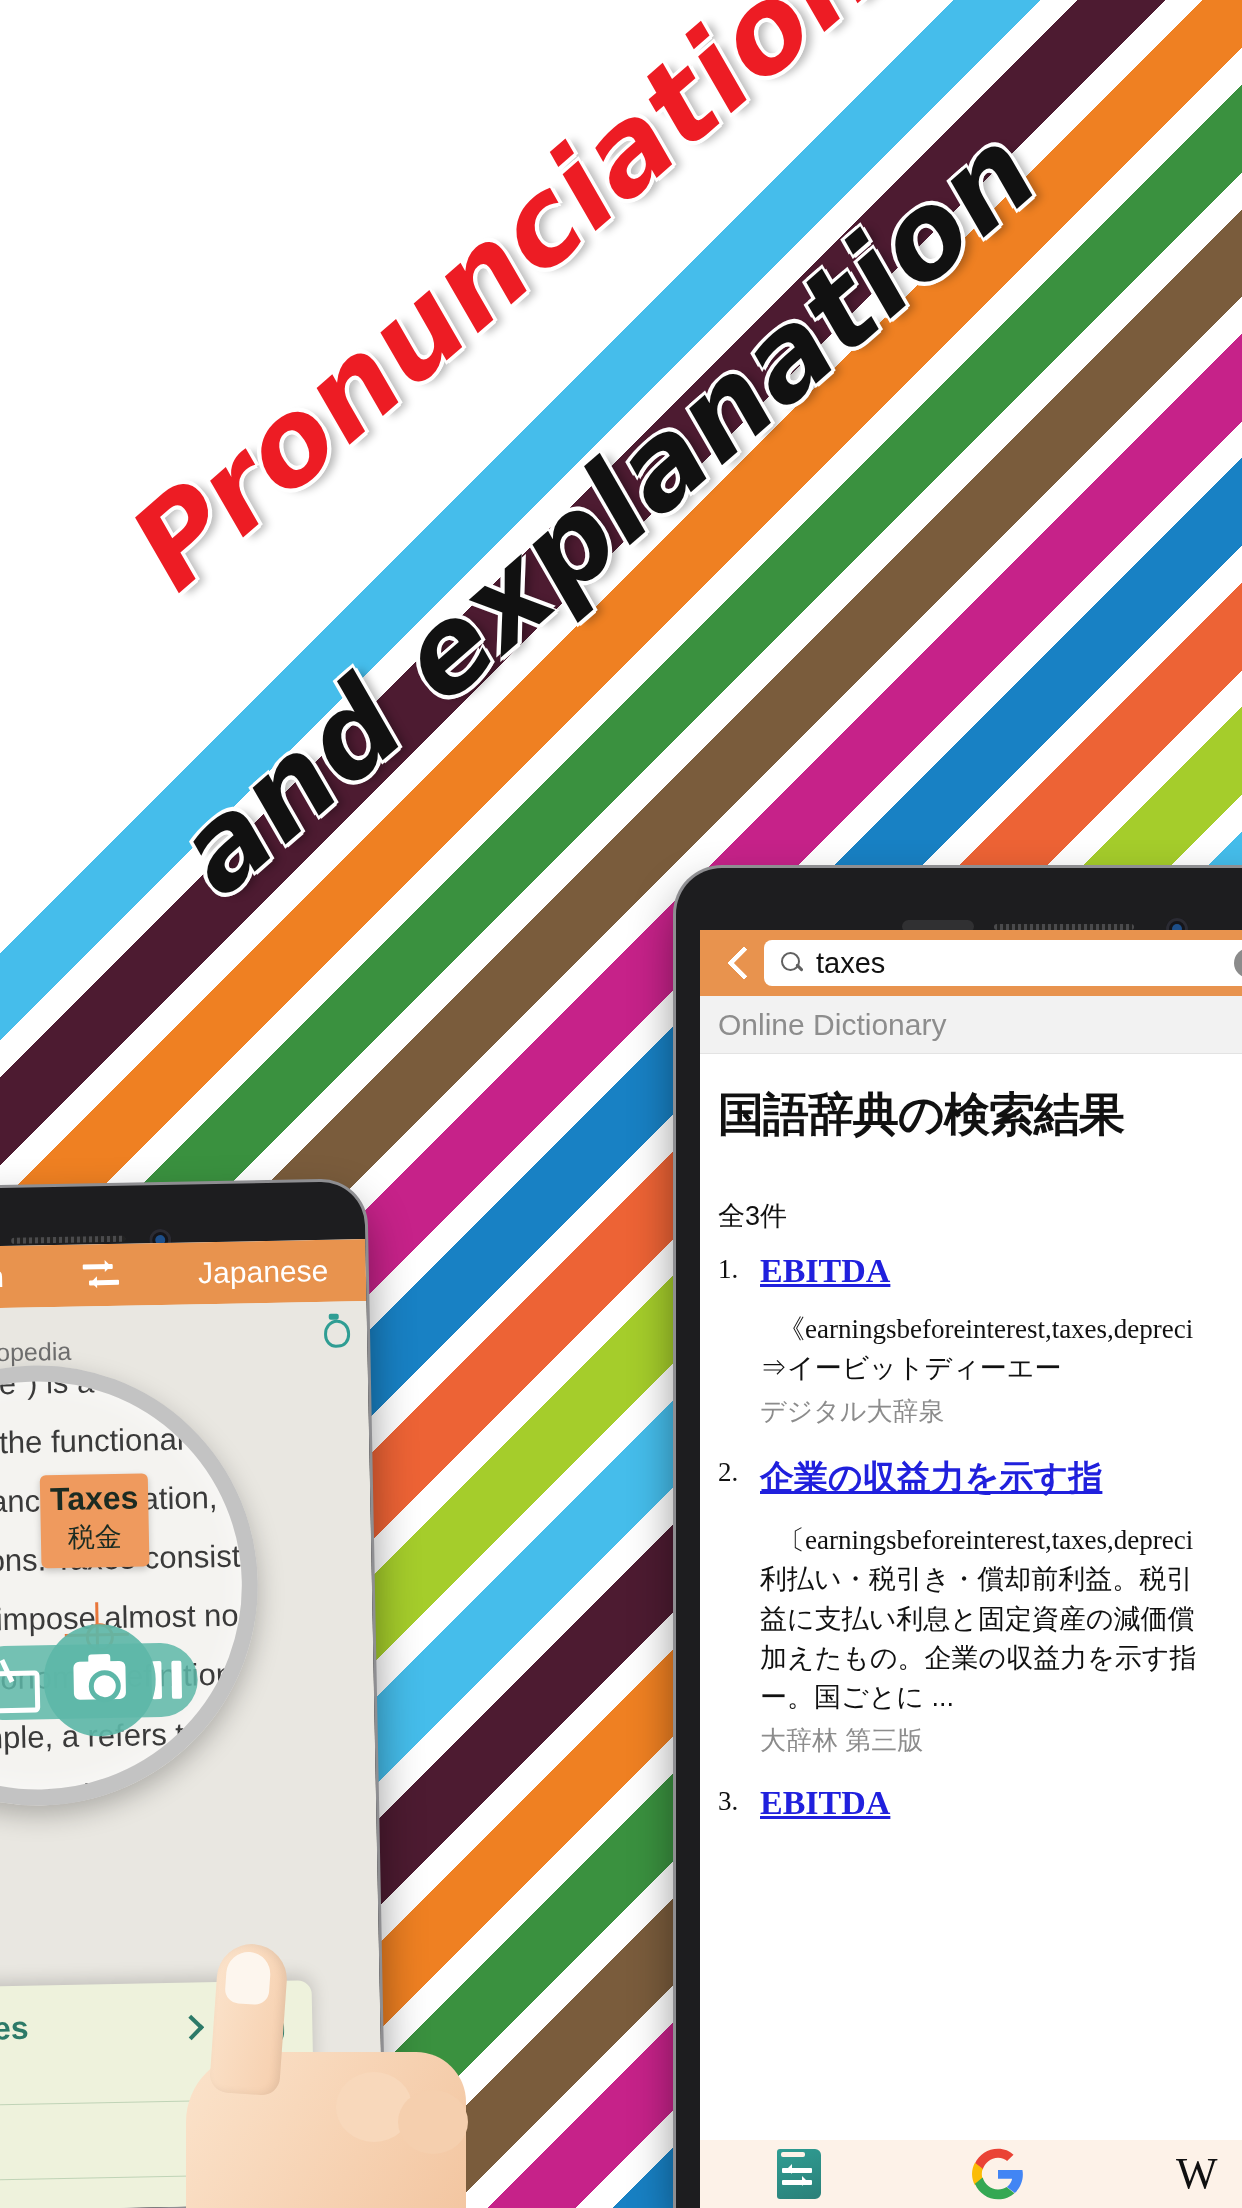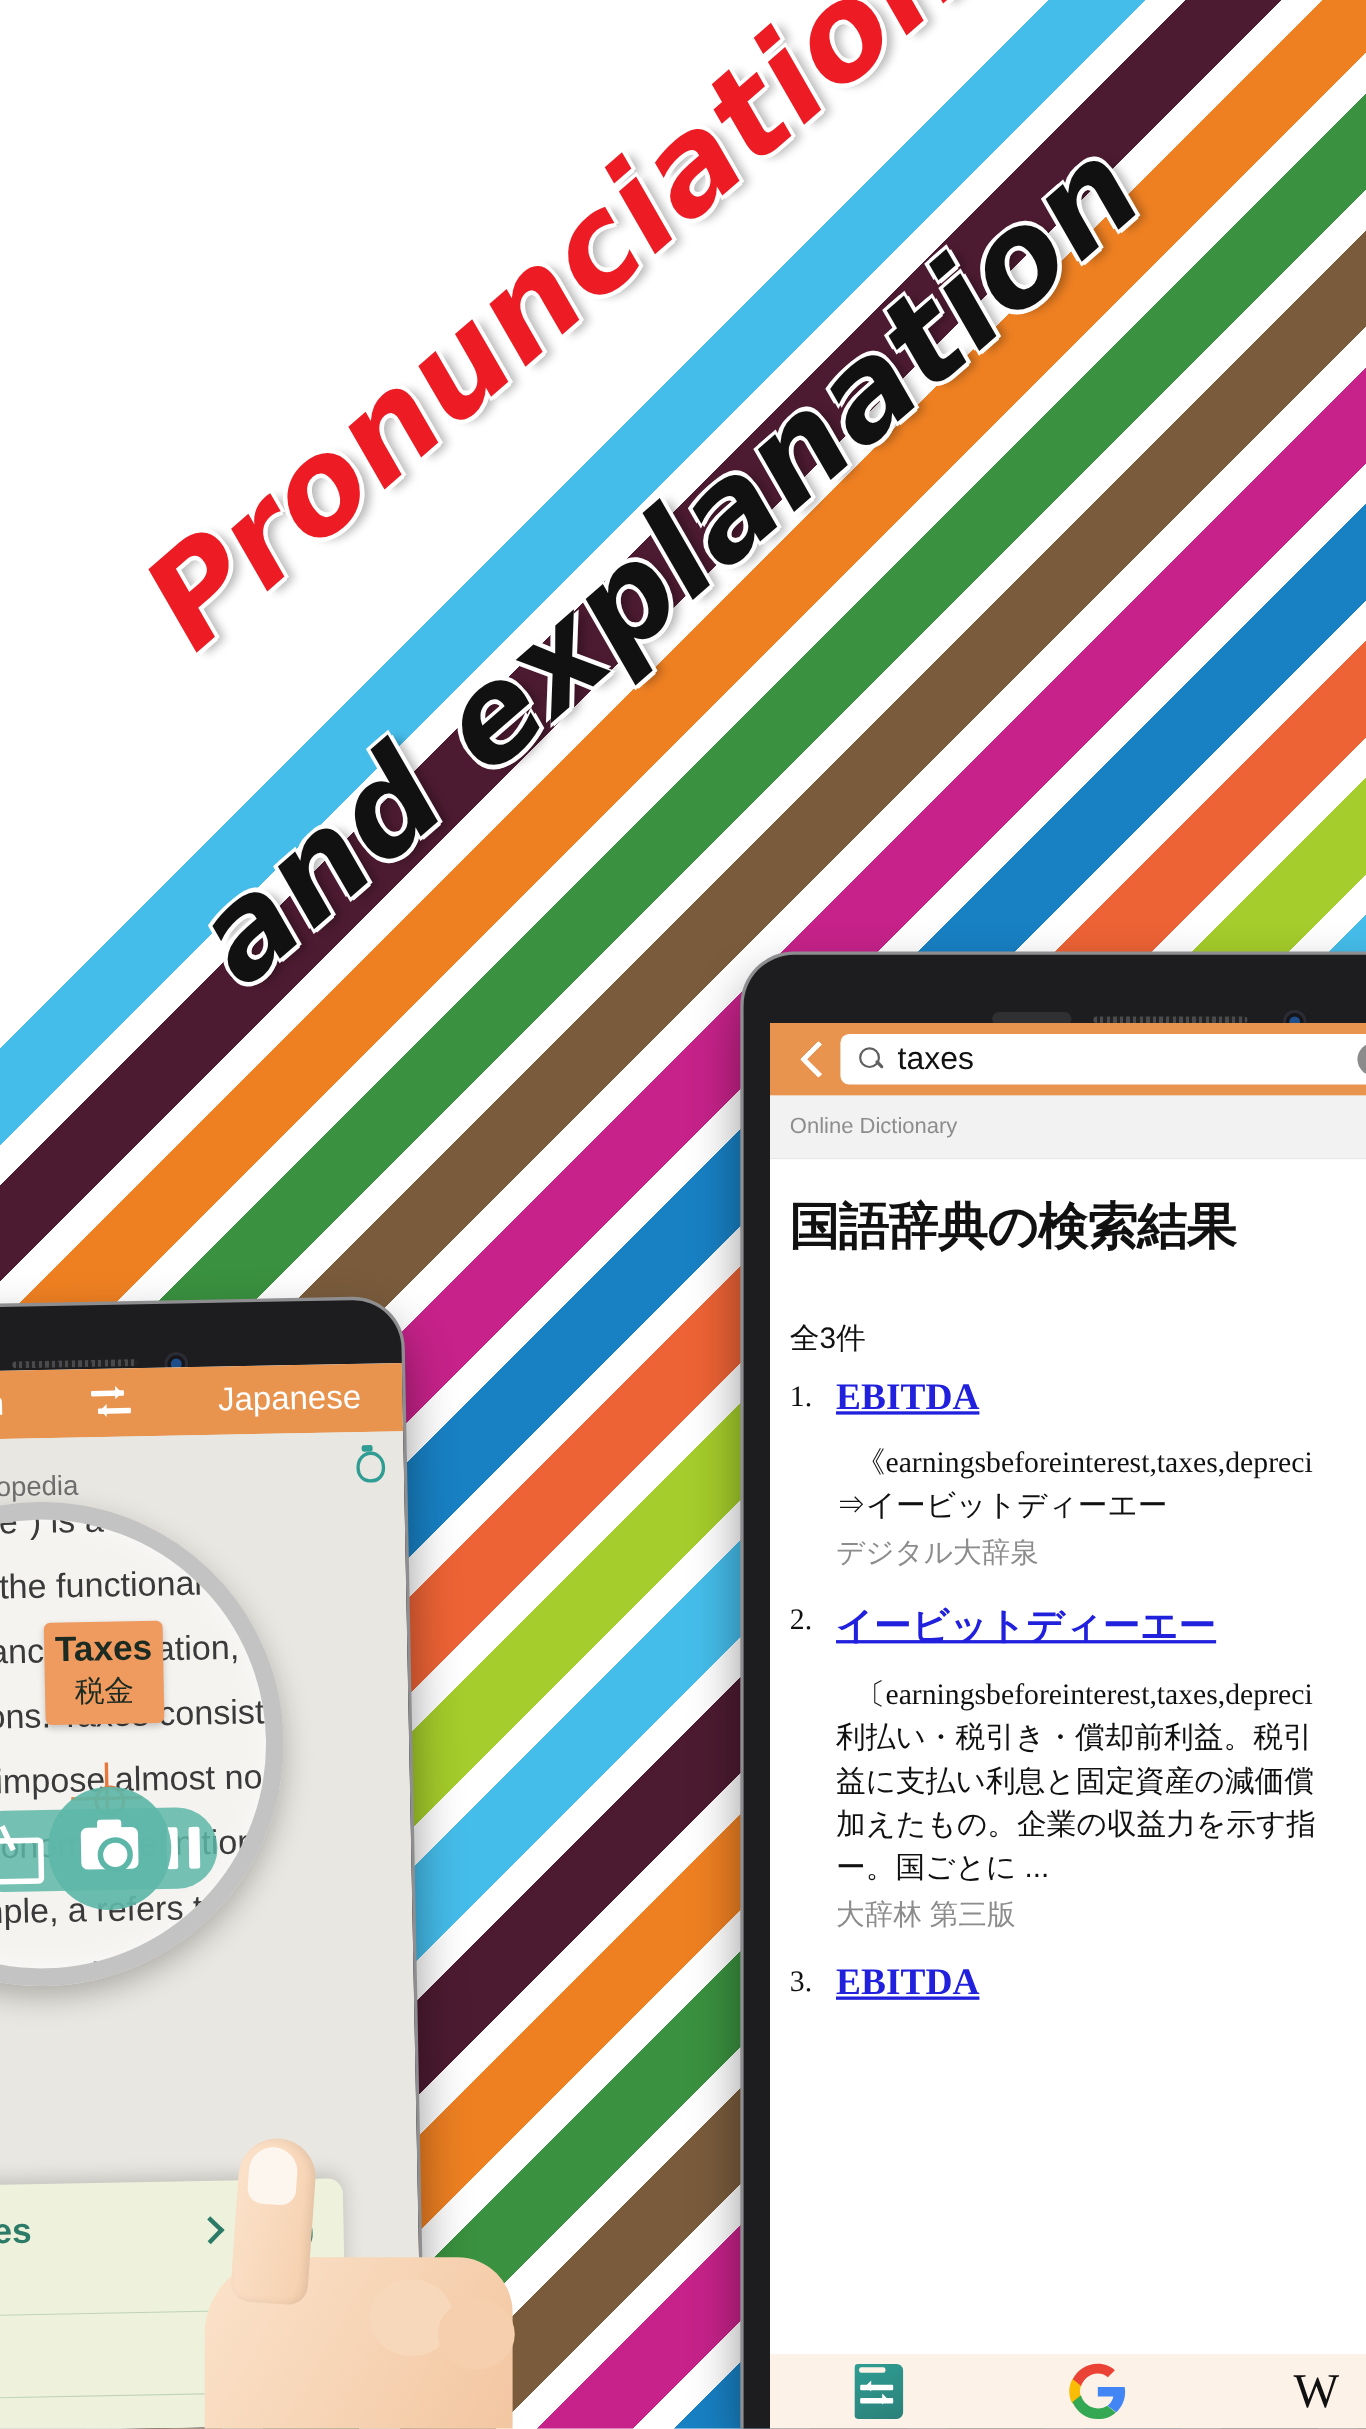--- a/index.html
+++ b/index.html
@@ -101,21 +101,21 @@
   .mag-icon::after{content:"";position:absolute;left:15px;top:15px;width:9px;height:2.8px;
      background:#606060;transform:rotate(45deg);border-radius:2px;}
   .search-text { font-size:29px; color:#111; line-height:1; flex:1; }
   .clear-btn { width:30px;height:30px;border-radius:50%;background:#8b8b8b;position:relative;flex:0 0 auto;}
   .clear-btn::before,.clear-btn::after{content:"";position:absolute;left:7px;top:13.5px;
      width:16px;height:3.4px;background:#fff;border-radius:2px;}
   .clear-btn::before{transform:rotate(45deg);} .clear-btn::after{transform:rotate(-45deg);}
 
   .subbar { height:58px; background:#f2f2f2; display:flex; align-items:center; padding:0 18px;
             border-bottom:1px solid #e3e3e3; }
-  .subbar span { font-size:20px; color:#8d8d8d; }
+  .subbar span { font-size:30px; color:#8d8d8d; }
 
   .doc { padding:30px 18px 0 18px; background:#fff; height:1020px; overflow:hidden; position:relative;}
   .doc-title { font-size:46px; font-weight:bold; color:#111; letter-spacing:-1px; }
   .doc-count { font-size:27px; color:#111; margin-top:52px; }
   .result-list { margin-top:18px; padding-left:42px; list-style:none; counter-reset:r; }
   .result-item { position:relative; margin-bottom:26px; }
   .result-num { position:absolute; left:-42px; top:2px; font-size:27px;
                 font-family:"Liberation Serif", serif; color:#111; }
   .result-link { font-size:34px; font-weight:bold; color:#2020dd; text-decoration:underline;
                  font-family:"Liberation Serif", serif; white-space:nowrap; }
@@ -277,21 +277,21 @@
             <a class="result-link" href="#">EBITDA</a>
             <div class="result-body">
               <div class="result-line serif">《earningsbeforeinterest,taxes,depreci</div>
               <div class="result-line">⇒イービットディーエー</div>
               <div class="result-src">デジタル大辞泉</div>
             </div>
           </li>
 
           <li class="result-item">
             <span class="result-num">2.</span>
-            <a class="result-link jp" href="#">イービットディーエー</a>
+            <a class="result-link jp" href="#">企業の収益力を示す指</a>
             <div class="result-body">
               <div class="result-line serif">〔earningsbeforeinterest,taxes,depreci</div>
               <div class="result-line">利払い・税引き・償却前利益。税引</div>
               <div class="result-line">益に支払い利息と固定資産の減価償</div>
               <div class="result-line">加えたもの。企業の収益力を示す指</div>
               <div class="result-line">ー。国ごとに ...</div>
               <div class="result-src">大辞林 第三版</div>
             </div>
           </li>
 

